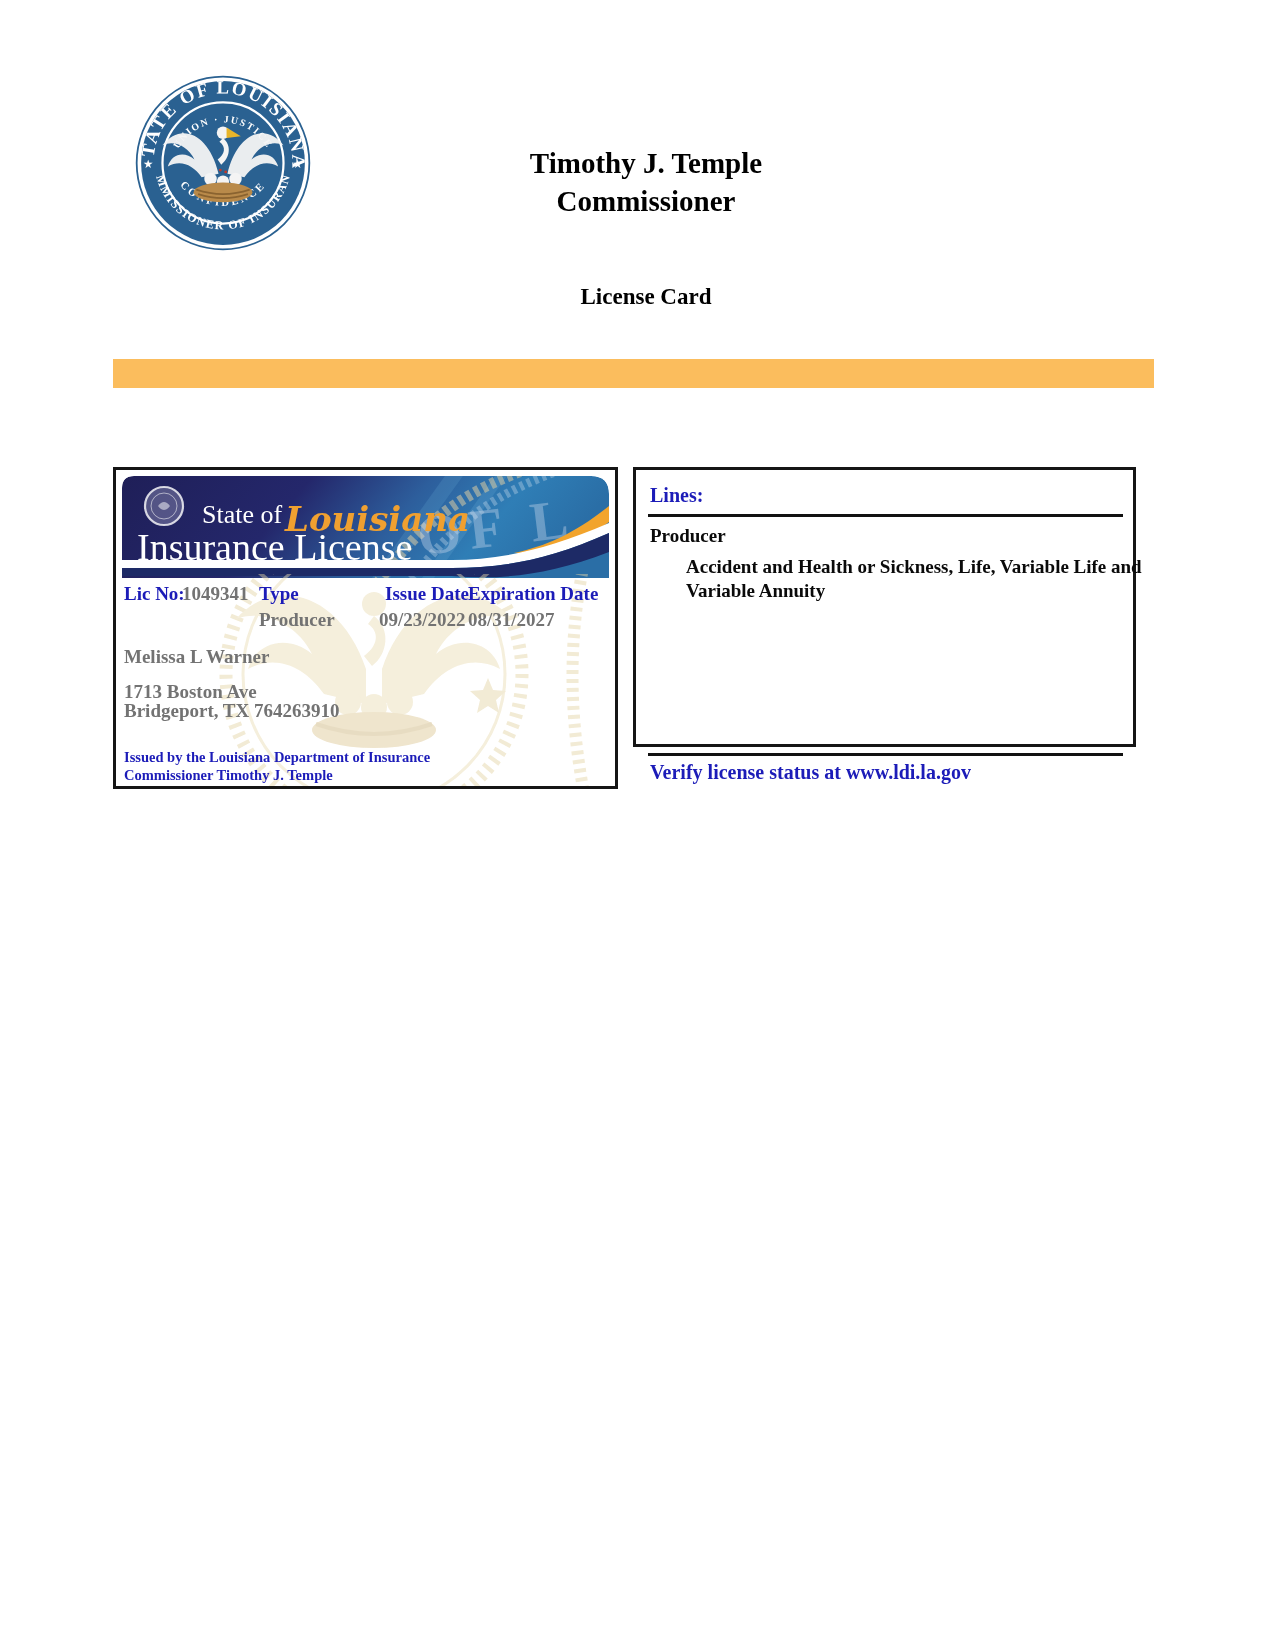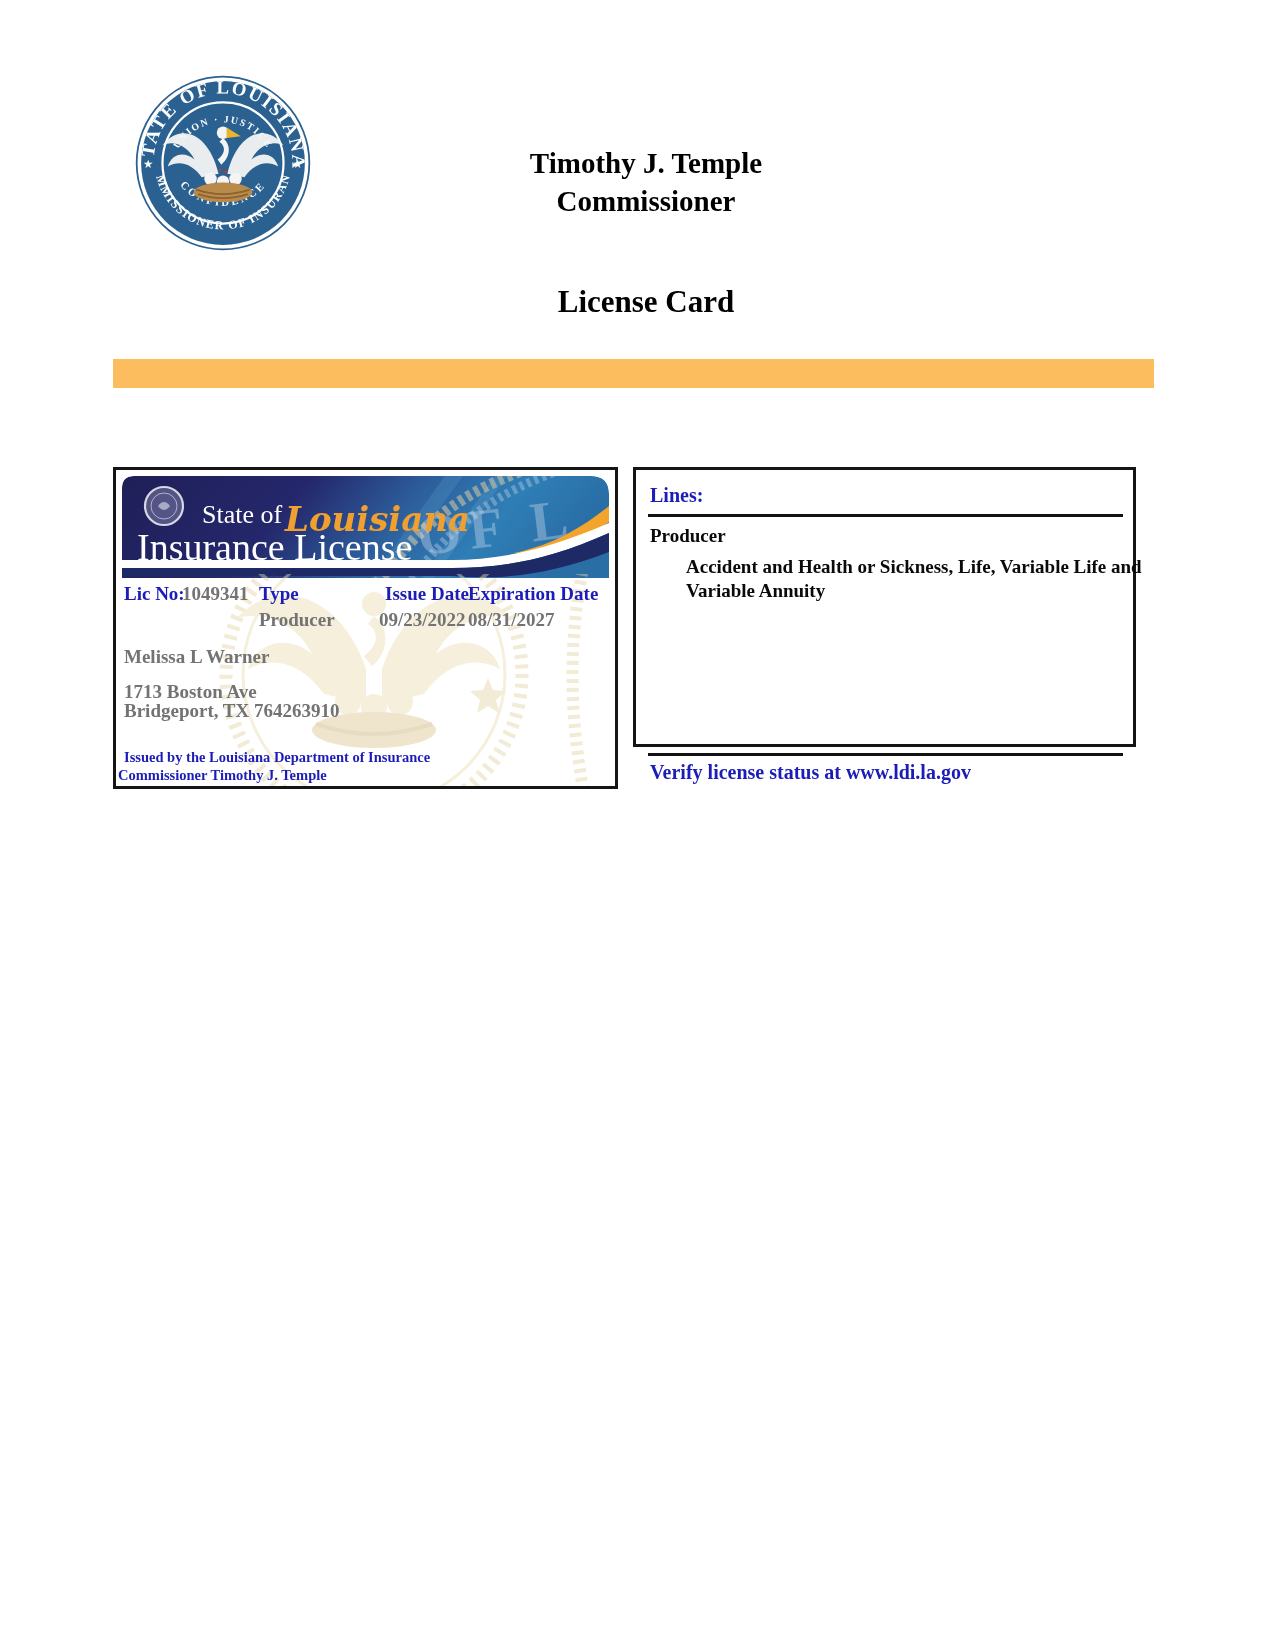--- a/index.html
+++ b/index.html
@@ -8,21 +8,21 @@
   #page {
     position:relative; width:1275px; height:1650px; background:#ffffff;
     overflow:hidden; margin:0 auto;
   }
   
   #seal-svg { position:absolute; left:134px; top:74px; width:178px; height:178px; }
   .hline { position:absolute; left:246px; width:800px; text-align:center; color:#000; font-weight:bold; }
   #dept-title   { top:100px; font-size:31px; }
   #comm-name    { top:147px; font-size:29px; }
   #comm-title   { top:185px; font-size:29px; }
-  #doc-title    { top:284px; font-size:31px; }
+  #doc-title    { top:284px; font-size:23px; }
   #orange-bar   { position:absolute; left:113px; top:359px; width:1041px; height:29px; background:#FBBD5D; }
 
   
   #card-box {
     position:absolute; left:113px; top:467px; width:505px; height:322px;
     border:3px solid #151515; background:#fff; overflow:hidden;
   }
   #banner-svg { position:absolute; left:6px; top:6px; width:487px; height:102px; }
   #card-watermark { position:absolute; left:0px; top:104px; width:499px; height:212px; opacity:0.85; }
   .card-txt { position:absolute; font-weight:bold; white-space:nowrap; }
@@ -35,21 +35,21 @@
   #type-label  { left:143px; top:113px; }
   #issue-label { left:269px; top:113px;text-align:center; }
   #exp-label   { left:352px; top:113px; }
   #type-value  { left:143px; top:139px; }
   #issue-value { left:263px; top:139px; }
   #exp-value   { left:352px; top:139px; }
   #holder-name { left:8px;   top:176px; }
   #holder-addr1{ left:8px;   top:211px; }
   #holder-addr2{ left:8px;   top:230px; }
   #issued-1    { left:8px;   top:279px; }
-  #issued-2    { left:2px;   top:297px; }
+  #issued-2    { left:8px;   top:297px; }
 
   
   #lines-box {
     position:absolute; left:633px; top:467px; width:503px; height:280px;
     border:3px solid #151515; background:#fff;
   }
   #lines-title { position:absolute; left:14px; top:14px; font-size:20px; font-weight:bold; color:#1c1cb8; }
   .rule { position:absolute; left:12px; right:10px; height:3px; background:#111; }
   #lines-rule-top { top:44px; }
   #lines-rule-bottom { top:283px; }

